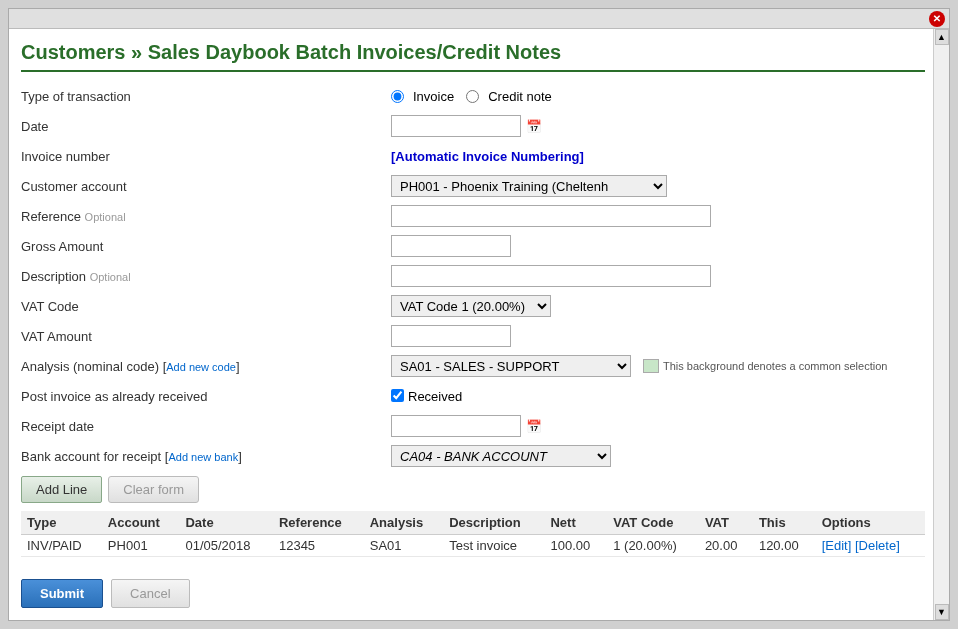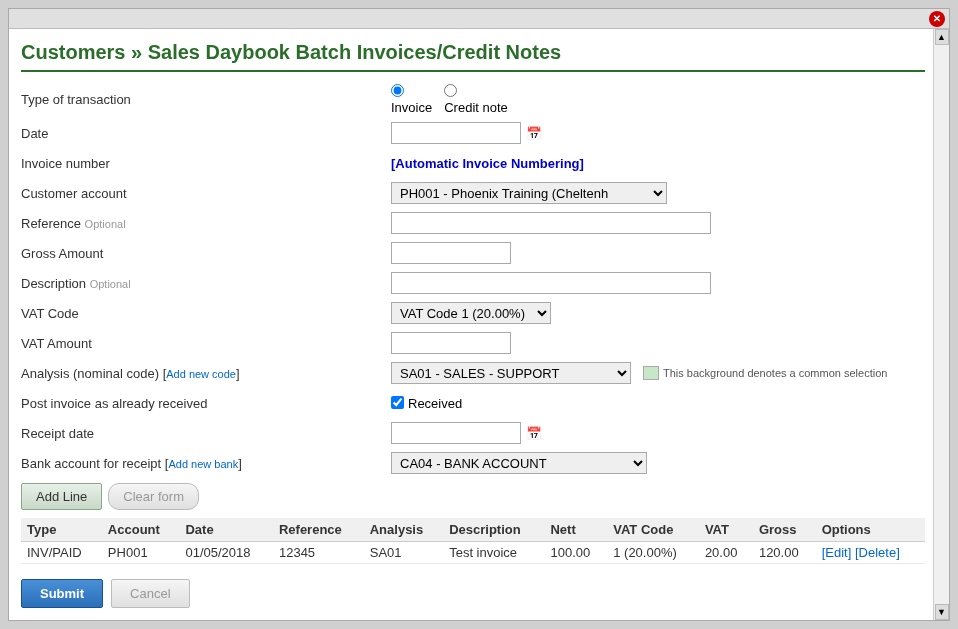--- a/index.html
+++ b/index.html
@@ -117,24 +117,23 @@
     input[type="text"].medium { width: 130px; }
     input[type="text"].long { width: 320px; }
     input[type="text"].short { width: 120px; }
     .radio-group {
       display: flex;
       align-items: center;
       gap: 12px;
     }
     .radio-group label {
       display: flex;
-      align-items: flex-start;
-      gap: 3px;
-      cursor: pointer;
-      flex-direction: column;
+      align-items: center;
+      gap: 9px;
+      cursor: pointer;
     }
     .auto-invoice {
       color: #0000cc;
       font-weight: bold;
       font-size: 13px;
     }
     select {
       border: 1px solid #aaa;
       padding: 2px 4px;
       font-size: 13px;
@@ -181,21 +180,21 @@
       font-size: 13px;
       border-radius: 2px;
     }
     .btn-clear-form {
       background: linear-gradient(to bottom, #f5f5f5, #e0e0e0);
       border: 1px solid #bbb;
       color: #999;
       padding: 5px 14px;
       cursor: pointer;
       font-size: 13px;
-      border-radius: 11px;
+      border-radius: 3px;
       margin-left: 6px;
     }
     .action-row {
       margin: 8px 0;
       display: flex;
       align-items: center;
     }
     .data-table {
       width: 100%;
       border-collapse: collapse;
@@ -372,21 +371,21 @@
         <input type="text" class="medium" style="">
         <span class="calendar-icon">📅</span>
       </div>
     </div>
 
     <div class="form-row">
       <div class="form-label">
         <span>Bank account for receipt</span> [<a href="#" class="link-btn">Add new bank</a>]
       </div>
       <div class="form-control">
-        <select style="width:256px;">
+        <select style="width:220px;font-style:italic;">
           <option>CA04 - BANK ACCOUNT</option>
         </select>
       </div>
     </div>
 
     <div class="action-row">
       <button class="btn-add-line">Add Line</button>
       <button class="btn-clear-form">Clear form</button>
     </div>
 
@@ -395,21 +394,21 @@
         <tr>
           <th>Type</th>
           <th>Account</th>
           <th>Date</th>
           <th>Reference</th>
           <th>Analysis</th>
           <th>Description</th>
           <th>Nett</th>
           <th>VAT Code</th>
           <th>VAT</th>
-          <th>Gross</th>
+          <th>This</th>
           <th>Options</th>
         </tr>
       </thead>
       <tbody id="table-body">
       <tr>
             <td>INV/PAID</td>
             <td>PH001</td>
             <td>01/05/2018</td>
             <td>12345</td>
             <td>SA01</td>

